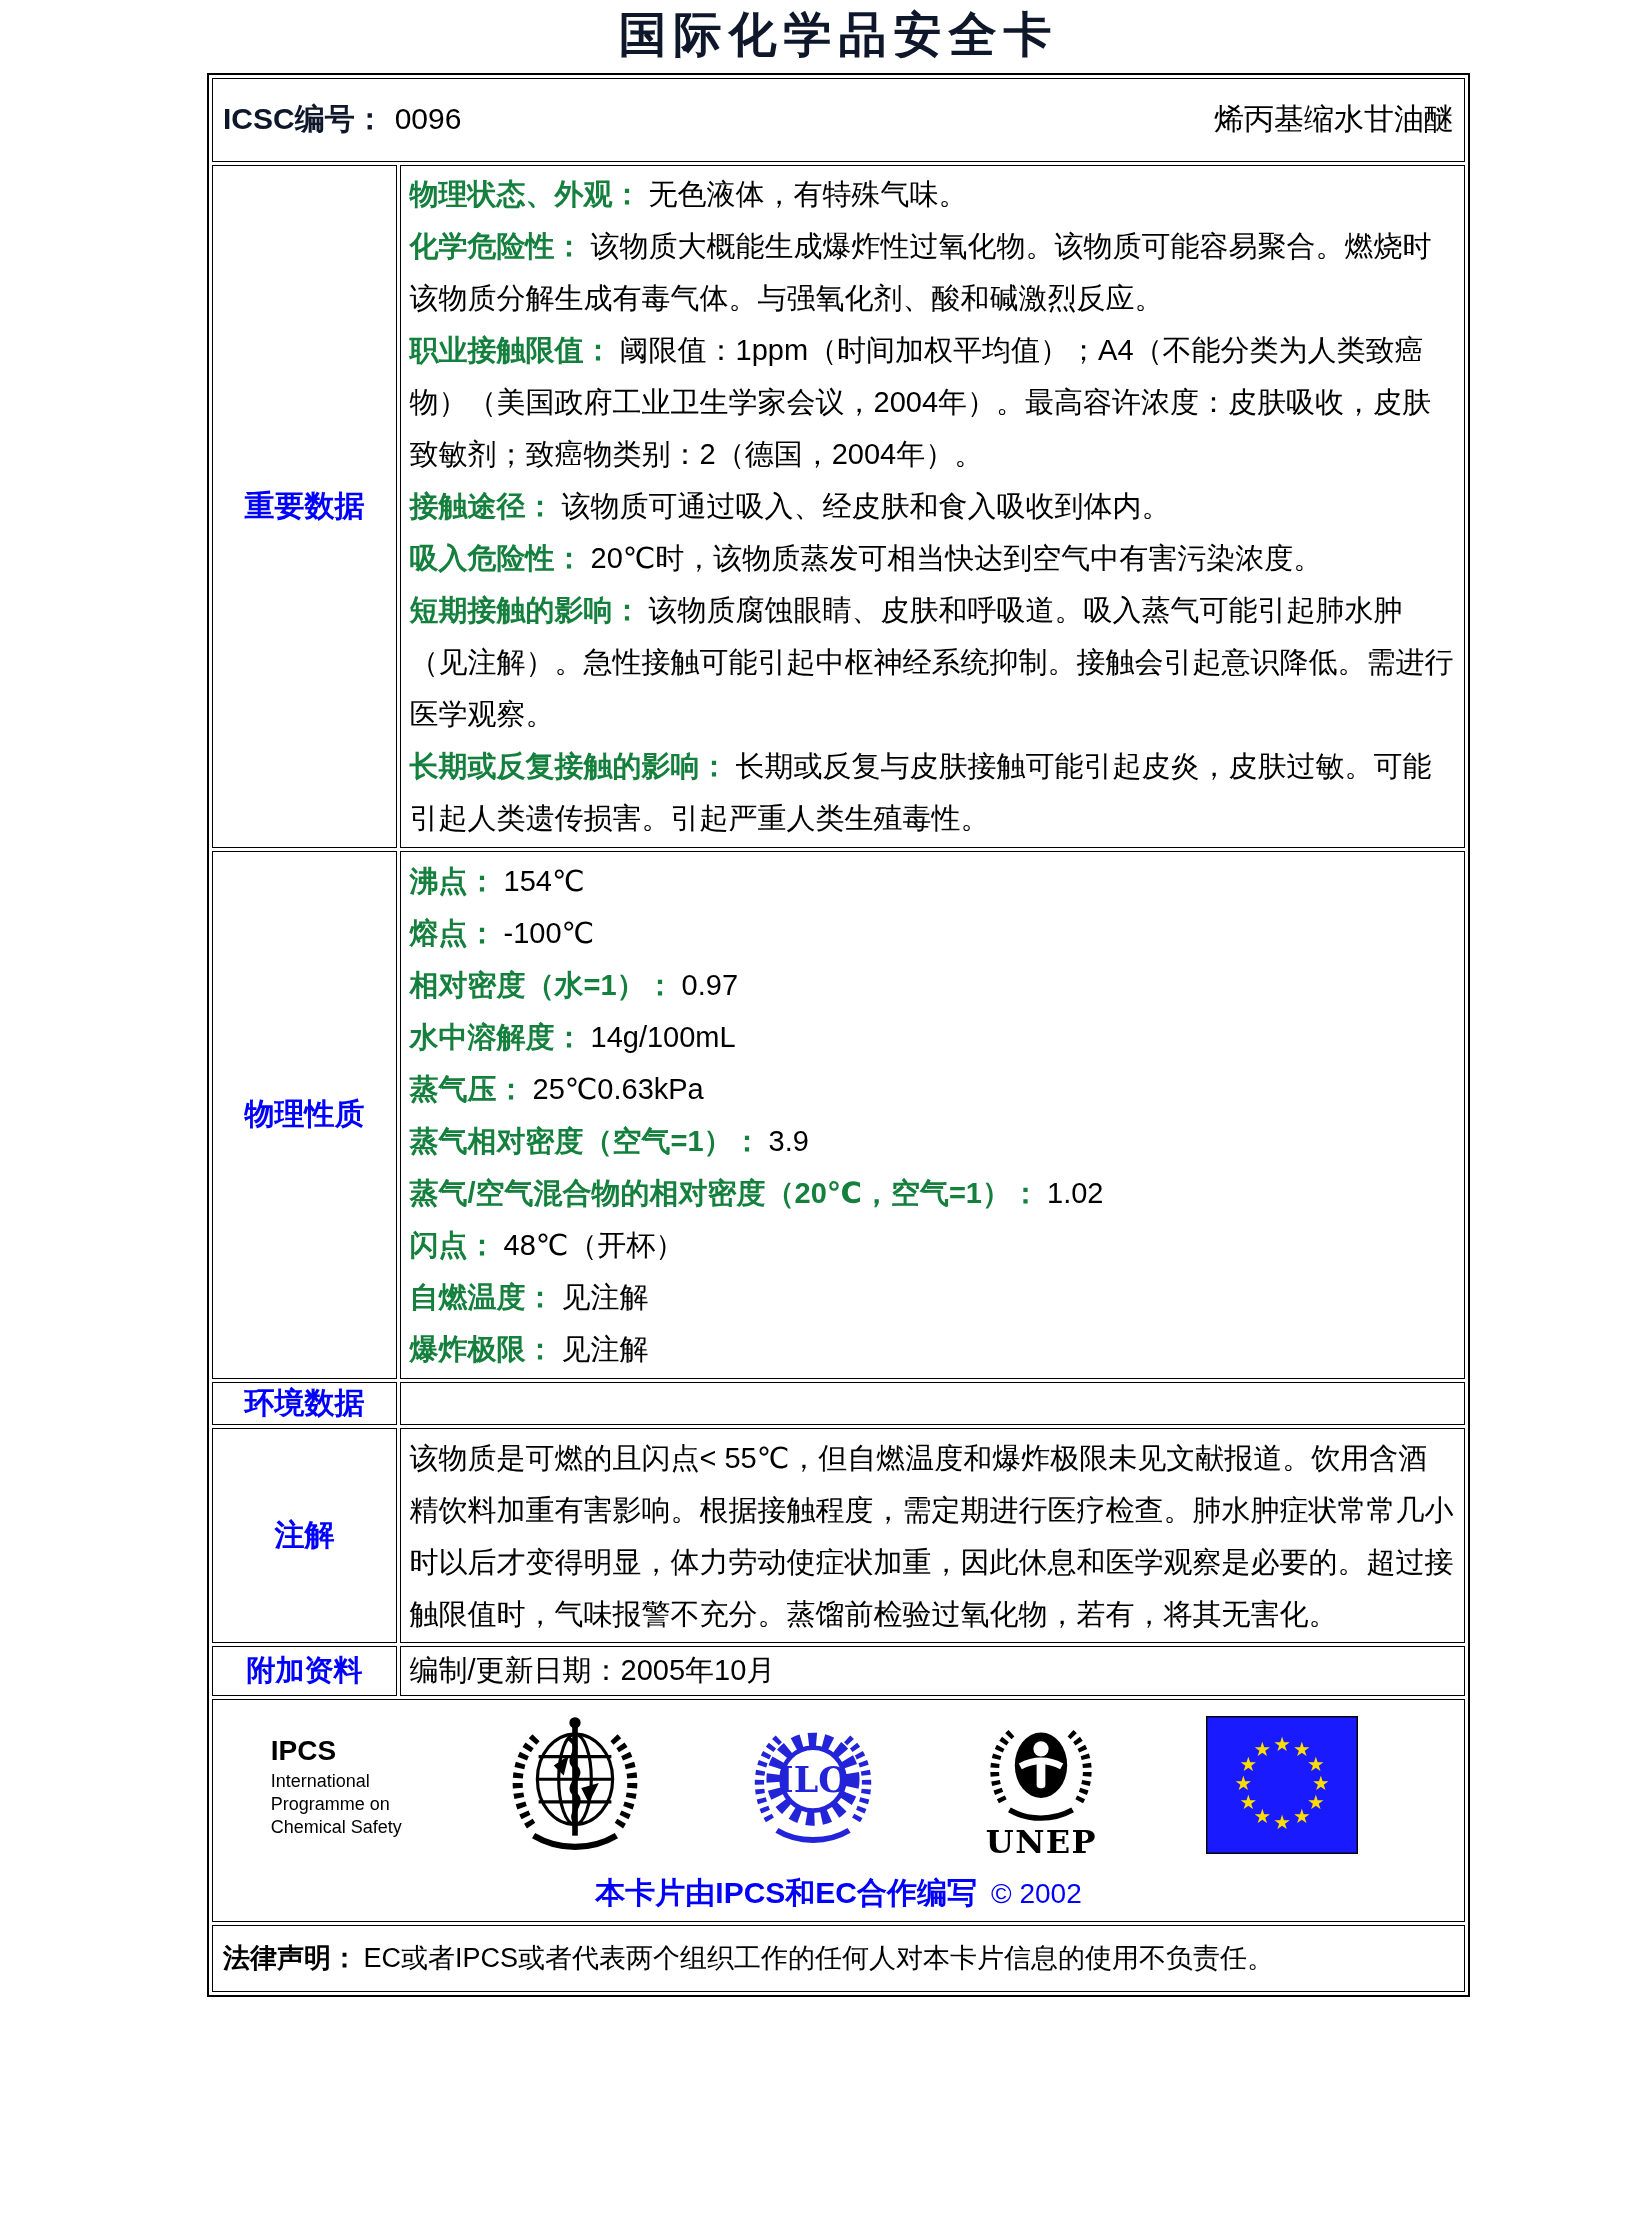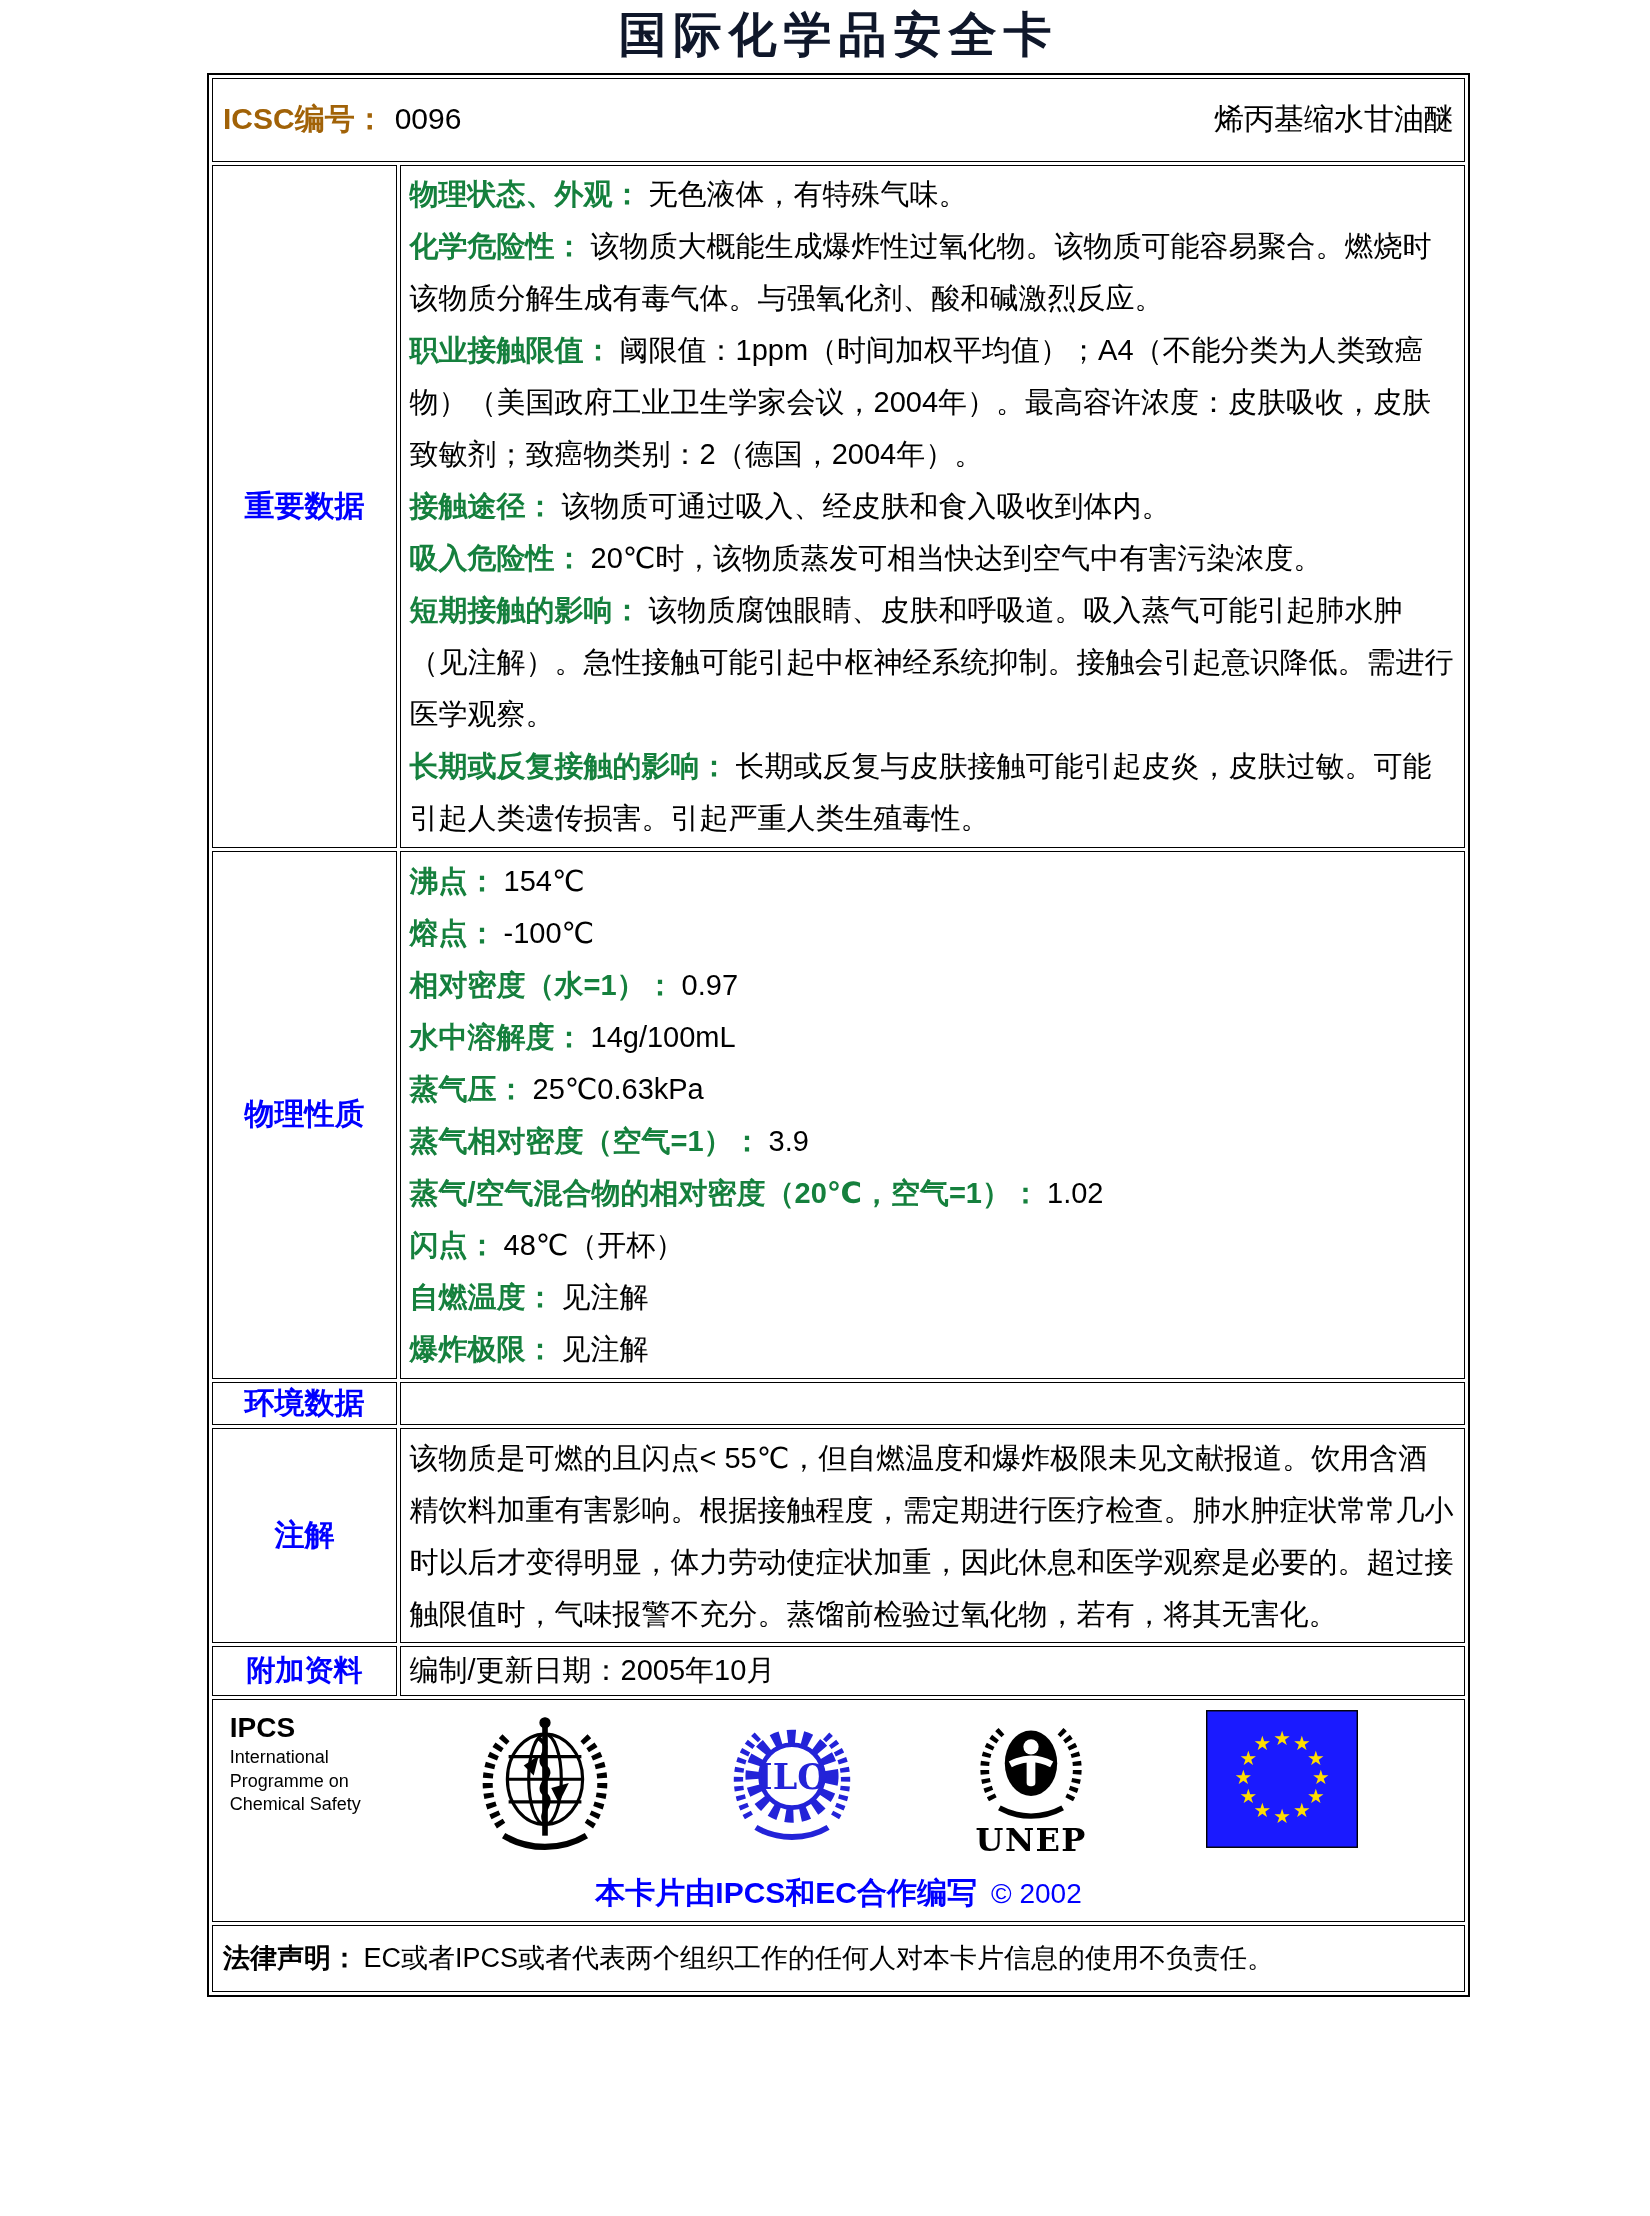--- a/index.html
+++ b/index.html
@@ -19,25 +19,25 @@
   td { border:1.4px solid #000; vertical-align:middle; background:#fff; }
   td.row-label {
     width:166px; text-align:center; color:#0000ff; font-weight:bold; font-size:30px;
     padding:0 8px;
   }
   td.content { padding:2.8px 8.5px; font-size:29px; line-height:52px; }
   td.content p { margin:0; }
   .inline-label { color:#15803d; font-weight:bold; margin-right:7px; }
   td.header-cell { height:76px; padding:2.8px 10px; font-size:30px; }
   .header-flex { display:flex; justify-content:space-between; align-items:center; }
-  .icsc-label { color:#a16207; font-weight:bold; margin-right:10px; }
+  .icsc-label { color:#0f172a; font-weight:bold; margin-right:10px; }
   td.env-cell { height:39px; }
   td.single-line { height:42px; padding:2.8px 8.5px; font-size:29px; }
   td.logos-cell { padding:10px 14px 7px 14px; }
-  .logos-flex { display:flex; align-items:flex-start; justify-content:space-between; padding:0 92px 0 2.8px; }
+  .logos-flex { display:flex; align-items:center; justify-content:space-between; padding:0 92px 0 2.8px;margin-left:41px; }
   .ipcs-block { line-height:1.3; }
   .ipcs-title { font-weight:bold; font-size:28px; }
   .ipcs-sub { font-size:18px; }
   .unep-block { text-align:center; }
   .unep-text { font-family:"DejaVu Serif","Liberation Serif",serif; font-weight:bold; font-size:32px; letter-spacing:1.4px; margin-top:-4.2px; }
   .credit-line { text-align:center; margin-top:10px; font-size:30px; color:#0000ff; font-weight:bold; }
   .credit-copy { font-weight:normal; font-size:28px; margin-left:14px; }
   td.legal-cell { height:59px; padding:3px 10px; font-size:27px; }
   .legal-label { font-weight:bold; margin-right:5.6px; }
   svg text.ilo-t { font-family:"DejaVu Serif","Liberation Serif",serif; font-weight:bold; }

